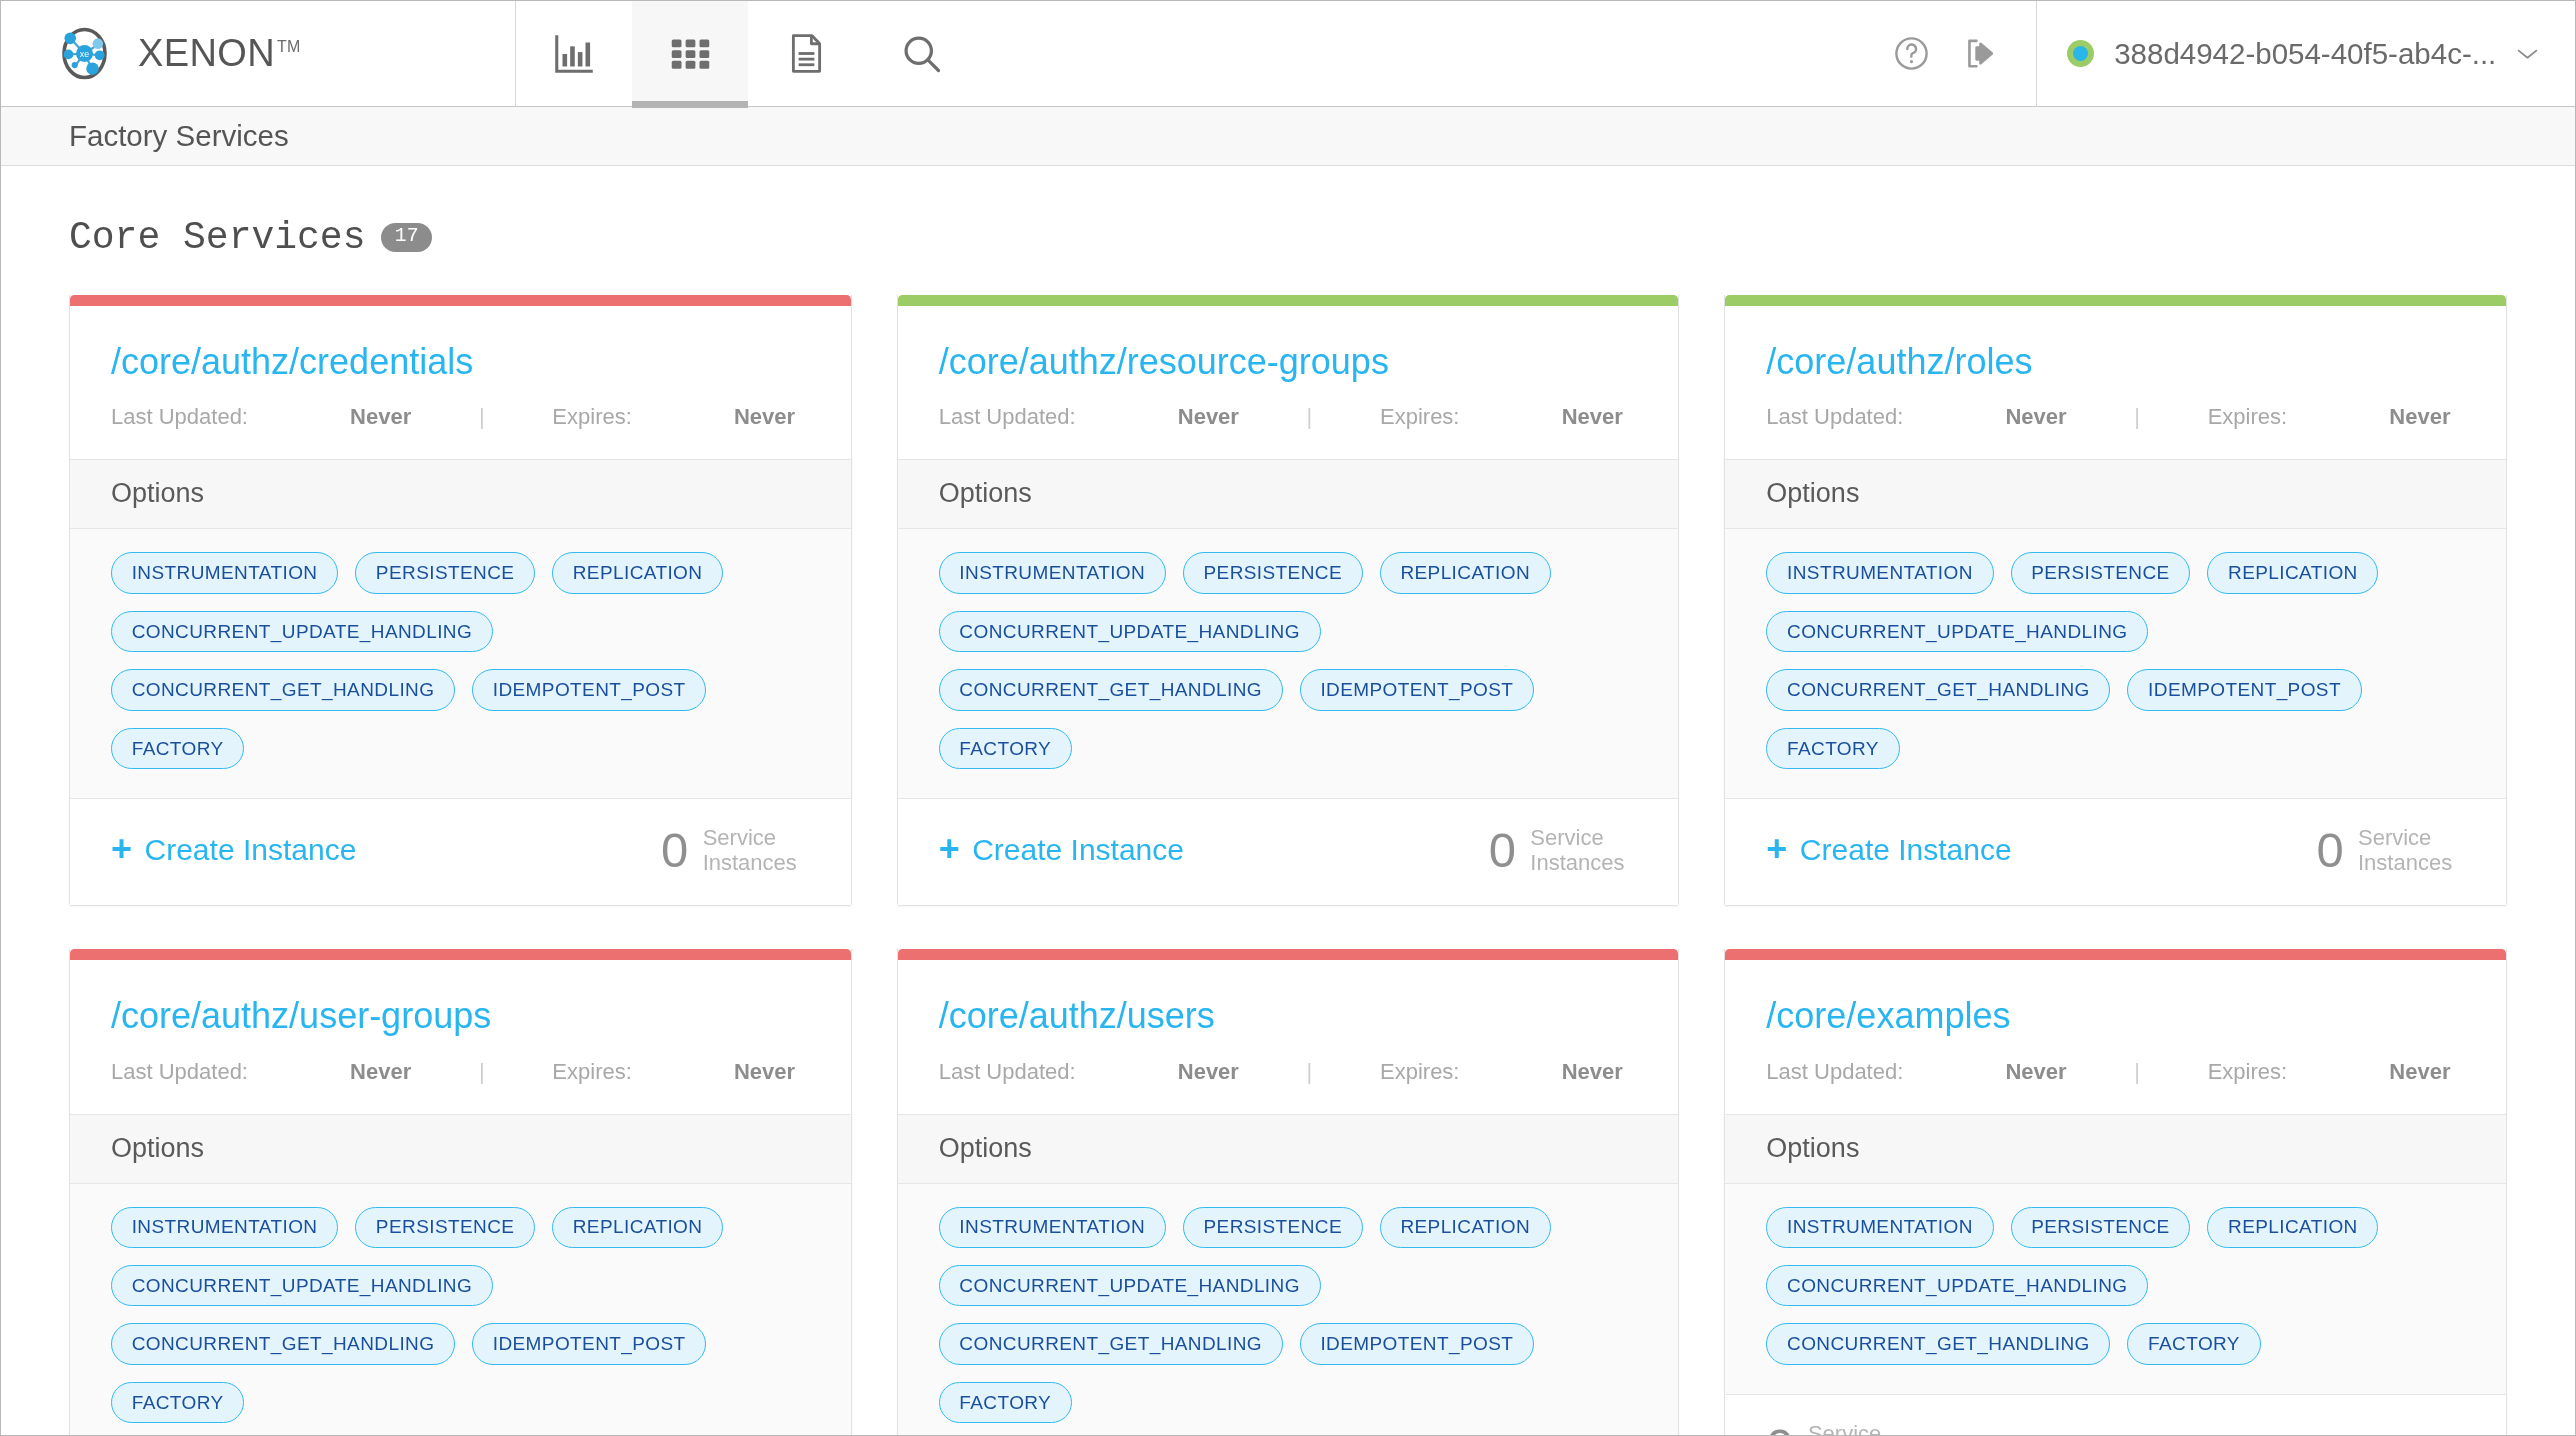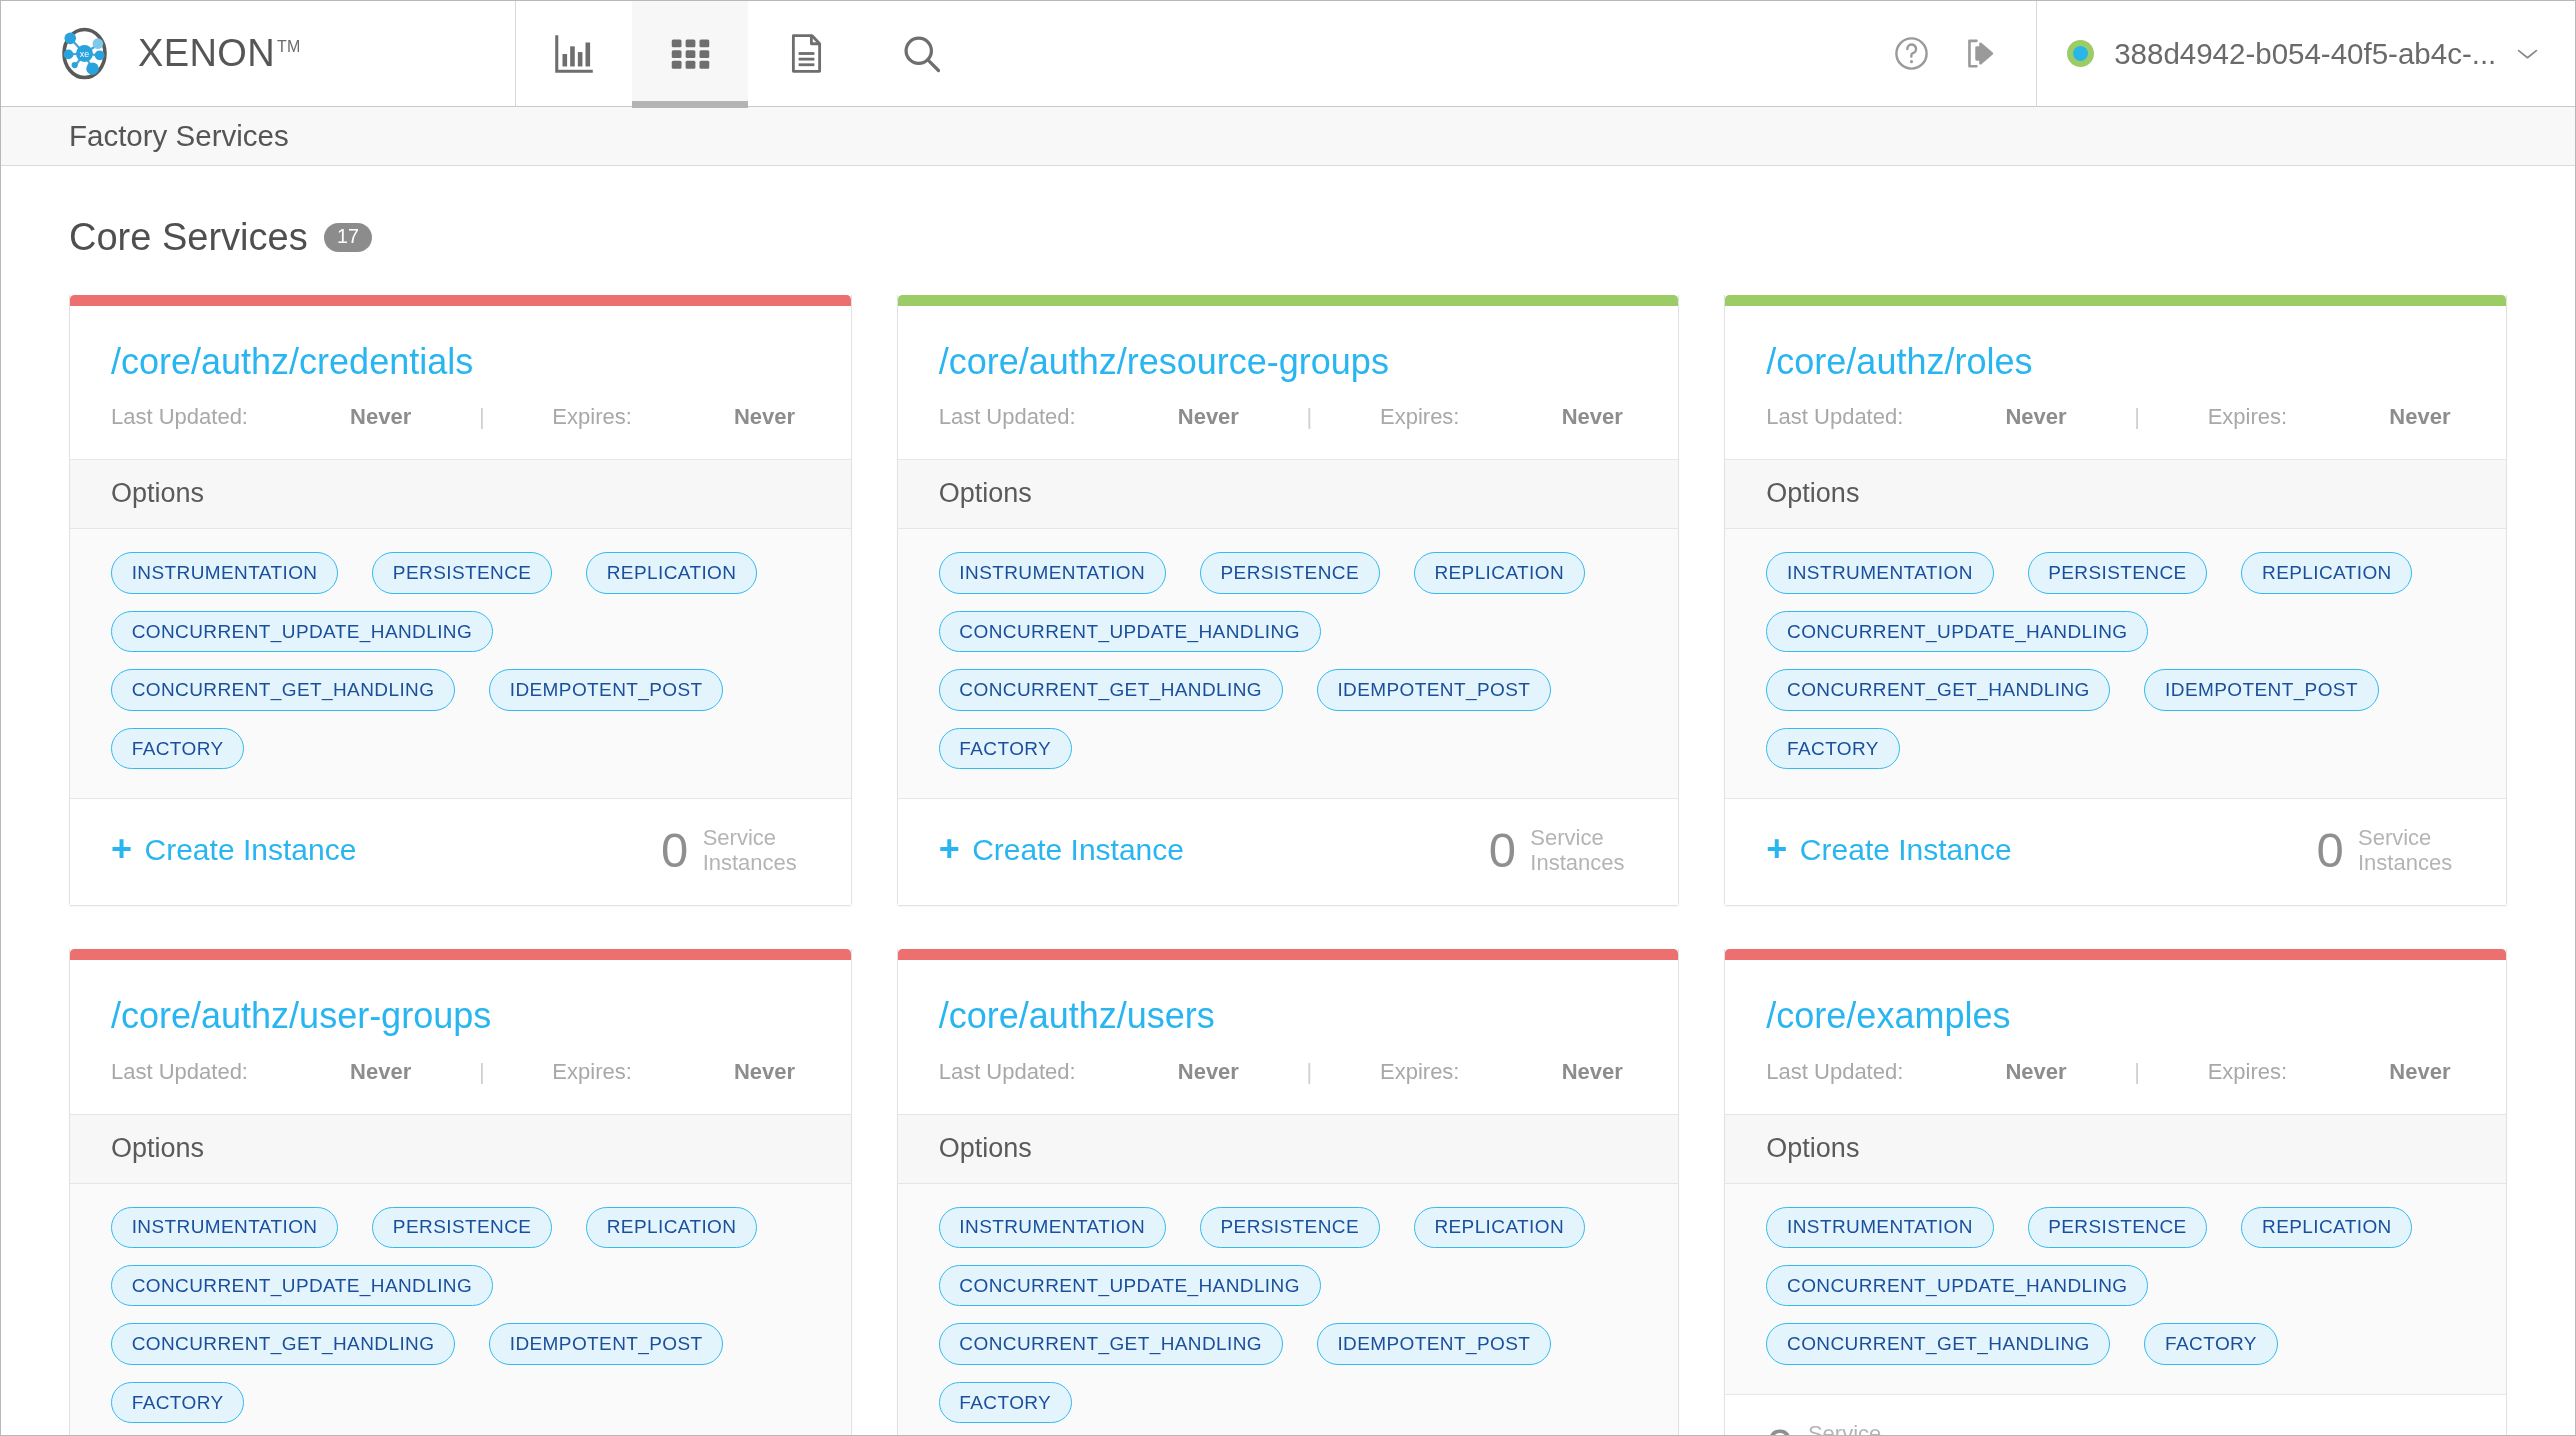--- a/index.html
+++ b/index.html
@@ -86,21 +86,21 @@
   .subheader-title { font-size: 29.5px; color: #555555; }
 
   
   .main {
     flex: 1 1 auto; overflow: hidden;
     padding: 0 68px;
     background: #ffffff;
   }
   .section-title-row {
     display: flex; align-items: center; gap: 16px;
-    padding-top: 50px; padding-bottom: 36px;
+    padding-top: 50px; padding-bottom: 36px; font-family: Liberation Mono, monospace;
   }
   .section-title { font-size: 38px; color: #4f4f4f; }
   .count-badge {
     background: #8c8c8c; color: #ffffff;
     font-size: 19.7px; border-radius: 892px;
     padding: 4.5px 13.4px 5.4px; line-height: 1;
     display: inline-flex; align-items: center; justify-content: center;
     min-width: 41px;
   }
 
@@ -140,21 +140,21 @@
   .options-head {
     background: #f7f7f7;
     border-top: 1.8px solid #e6e6e6;
     border-bottom: 1.8px solid #e6e6e6;
     padding: 18px 41px 19px;
     font-size: 27px; color: #5a5a5a;
   }
   .options-body {
     background: #fafafa;
     padding: 23px 41px 29px;
-    display: flex; flex-wrap: wrap; gap: 17px 34px;
+    display: flex; flex-wrap: wrap; gap: 17px 17px;
     align-content: flex-start;
   }
   .chip {
     background: #e3f4fd;
     border: 1.8px solid #35baf0;
     border-radius: 892px;
     color: #1a4f9c;
     font-size: 19px; letter-spacing: 0.4px;
     padding: 9.8px 19.7px 10.7px;
     line-height: 1; white-space: nowrap;

